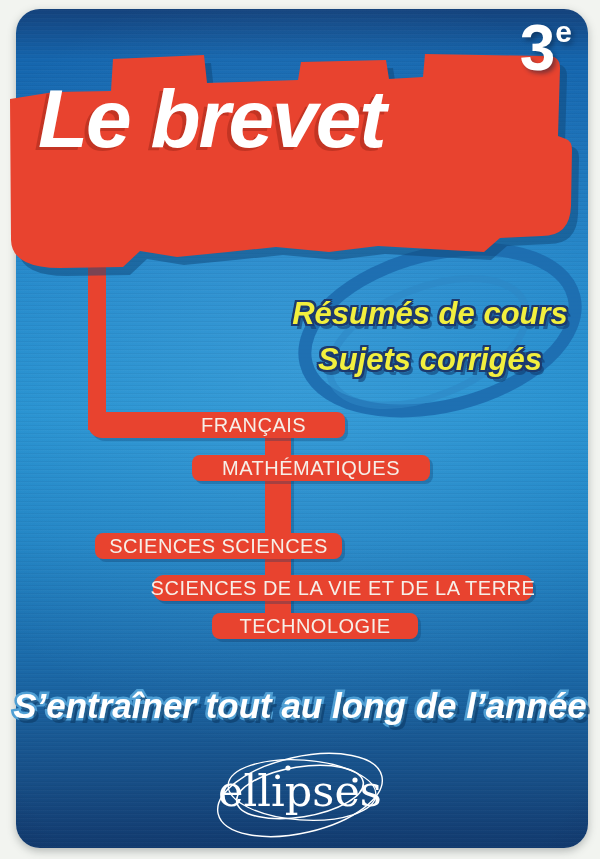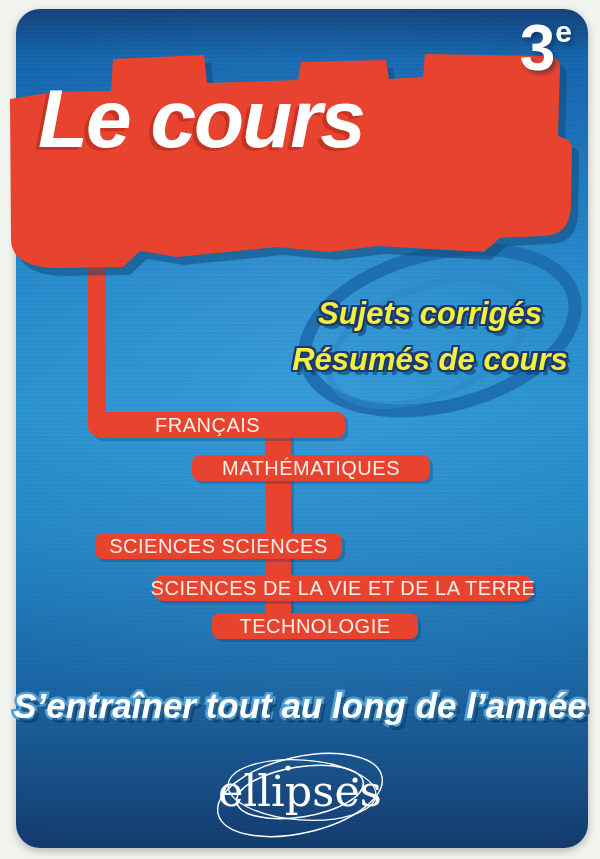--- a/index.html
+++ b/index.html
@@ -79,21 +79,21 @@
     box-shadow:3px 3px 0 rgba(13,60,105,0.30);
   }
   .sub{
     position:absolute;height:26px;background:#e8432f;border-radius:8px;
     display:flex;align-items:center;justify-content:center;
     color:#f6efe8;font-size:20px;letter-spacing:0.5px;z-index:4;
     box-shadow:3px 3px 0 rgba(13,60,105,0.30);
     white-space:nowrap;
   }
   .sub0{left:88px;top:412px;width:257px;border-radius:0 8px 8px 0;
-        border-bottom-left-radius:14px;justify-content:flex-start;padding-left:67px;box-sizing:border-box;}
+        border-bottom-left-radius:14px;justify-content:flex-start;padding-left:113px;box-sizing:border-box;}
   .sub1{left:192px;top:455px;width:238px;}
   .sub2{left:127px;top:493px;width:335px;}
   .sub3{left:95px;top:533px;width:247px;}
   .sub4{left:153px;top:575px;width:380px;border-radius:11px;}
   .sub5{left:212px;top:613px;width:206px;}
 
   
   .tagline{
     position:absolute;left:0;top:668px;width:600px;z-index:5;
     text-align:center;
@@ -135,25 +135,25 @@
       L 298 80 L 301 62 L 386 60 L 389 79 L 423 77 L 425 54
       L 548 56 Q 560 56 560 68 L 558 136 L 566 139
       Q 572 141 572 150 L 571 206 Q 570 236 542 236
       L 500 238 L 484 252 L 430 249 L 378 246 L 329 252
       L 276 247 L 228 252 L 177 257 L 140 251 L 123 267
       L 60 268 Q 12 268 11 240 Z"></path>
   </svg>
 
   <div class="badge"><span class="num">3</span><span class="sup">e</span></div>
 
-  <div class="title-l1">Le cours</div>
+  <div class="title-l1">Le brevet</div>
 
   <div class="promo">
+    <div>Résumés de cours</div>
     <div>Sujets corrigés</div>
-    <div>Résumés de cours</div>
   </div>
 
   <div class="elbow-v"></div>
   <div class="spine"></div>
 
   <div class="sub sub0">
     <span>FRANÇAIS</span>
   </div>
   <div class="sub sub1">
     <span>MATHÉMATIQUES</span>

